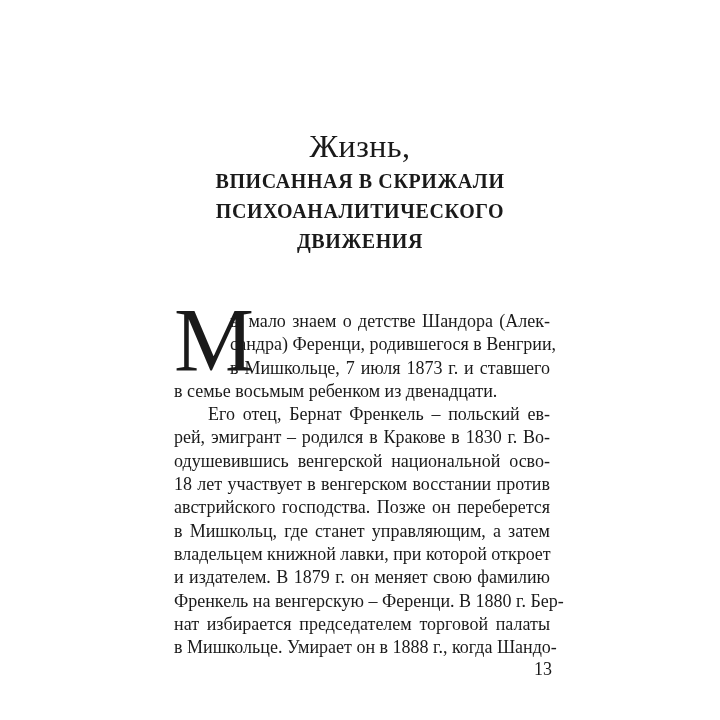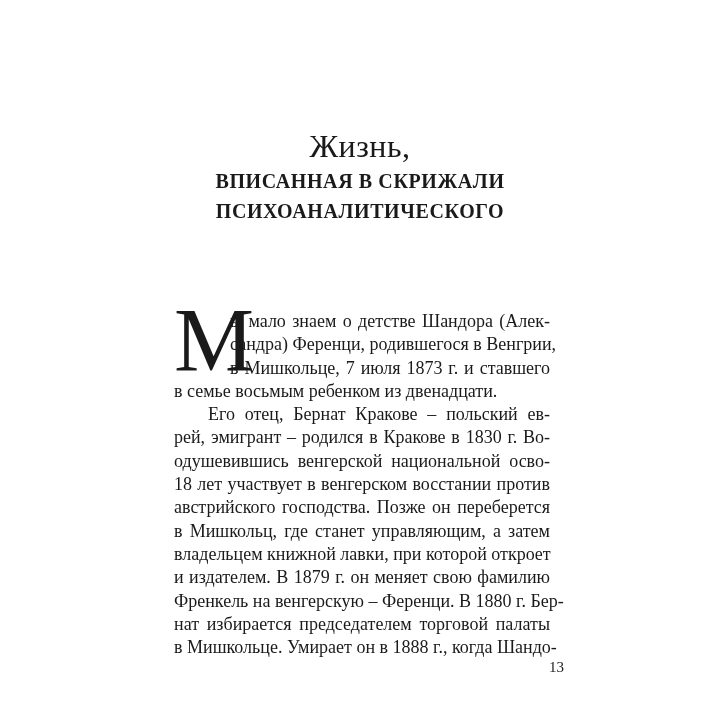--- a/index.html
+++ b/index.html
@@ -16,40 +16,41 @@
     font-family: "Liberation Serif", serif; font-size: 18px; line-height: 23.3px; text-align: justify;
   }
   .line { display: block; white-space: nowrap; text-align-last: justify; }
   .line.last { text-align-last: left; }
   .line.indent { padding-left: 34px; }
   .line.dropin { padding-left: 56px; }
   .dropcap {
     position: absolute; left: 174px; top: 298px;
     font-family: "Liberation Serif", serif; font-size: 90px; line-height: 86px; font-weight: normal;
   }
-  .page-number { position: absolute; left: 534px; top: 659px; font-family: "Liberation Serif", serif; font-size: 15px; margin-left: 15px; }
+  .page-number { position: absolute; left: 534px; top: 659px; font-family: "Liberation Serif", serif; font-size: 18px; }
 </style>
 </head>
 <body>
 
 <div class="page">
   <div class="title-block">
     <div class="title-main">Жизнь,</div>
     <div class="title-sub">ВПИСАННАЯ В СКРИЖАЛИ</div>
     <div class="title-sub">ПСИХОАНАЛИТИЧЕСКОГО</div>
+    <div class="title-sub">ДВИЖЕНИЯ</div>
   </div>
 
   <div class="dropcap">М</div>
 
   <div class="body-text">
     <span class="line dropin">ы мало знаем о детстве Шандора (Алек-</span>
     <span class="line dropin">сандра) Ференци, родившегося в Венгрии,</span>
     <span class="line dropin">в Мишкольце, 7 июля 1873 г. и ставшего</span>
     <span class="line last">в семье восьмым ребенком из двенадцати.</span>
-    <span class="line indent">Его отец, Бернат Кракове – польский ев-</span>
+    <span class="line indent">Его отец, Бернат Френкель – польский ев-</span>
     <span class="line">рей, эмигрант – родился в Кракове в 1830 г. Во-</span>
     <span class="line">одушевившись венгерской национальной осво-</span>
     <span class="line">18 лет участвует в венгерском восстании против</span>
     <span class="line">австрийского господства. Позже он переберется</span>
     <span class="line">в Мишкольц, где станет управляющим, а затем</span>
     <span class="line">владельцем книжной лавки, при которой откроет</span>
     <span class="line">и издателем. В 1879 г. он меняет свою фамилию</span>
     <span class="line">Френкель на венгерскую – Ференци. В 1880 г. Бер-</span>
     <span class="line">нат избирается председателем торговой палаты</span>
     <span class="line">в Мишкольце. Умирает он в 1888 г., когда Шандо-</span>

